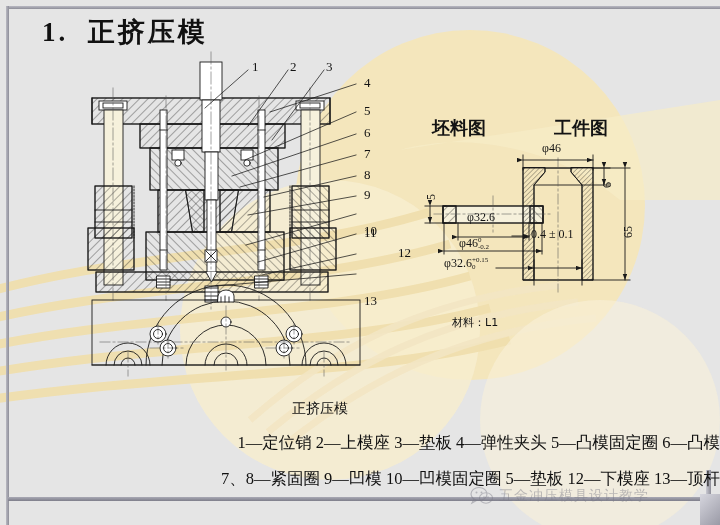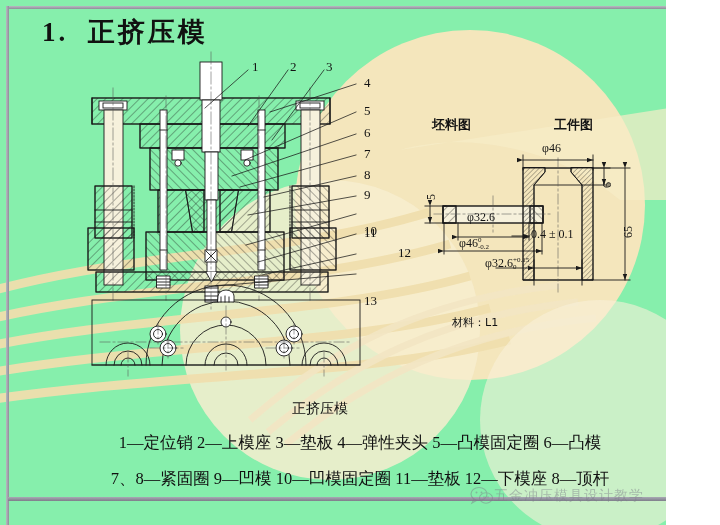--- a/index.html
+++ b/index.html
@@ -2,22 +2,22 @@
 <html><head>
 <meta charset="utf-8">
 <style>
   html,body{margin:0;padding:0;}
   body{
     width:720px;height:525px;overflow:hidden;
     background:#ffffff;
     font-family:"Liberation Serif","DejaVu Serif",serif;
   }
   #slide{
-    position:relative;width:666px;height:525px;
-    background:#86efac;overflow:hidden;
+    position:relative;width:720px;height:525px;
+    background:#e5e5e5;overflow:hidden;
   }
   
   .frame-top{position:absolute;left:8px;top:6px;width:712px;height:3px;
     background:linear-gradient(180deg,#b9b9c2,#8e8e99);}
   .frame-left{position:absolute;left:6px;top:6px;width:3px;height:519px;
     background:linear-gradient(90deg,#b9b9c2,#8e8e99);}
   .frame-bottom{position:absolute;left:8px;top:497px;width:712px;height:4px;
     background:linear-gradient(180deg,#a9a9b4,#7e7e8a);}
   .frame-right{position:absolute;left:706px;top:470px;width:5px;height:55px;
     background:linear-gradient(90deg,#c9c9d2,#8e8e99);}
@@ -32,38 +32,38 @@
     font-size:27px;font-weight:bold;color:#111;
     letter-spacing:3px;
     font-family:"Liberation Serif","DejaVu Serif",serif;
   }
   .title .num{font-family:"Liberation Serif",serif;}
   
   #drawing{position:absolute;left:0;top:0;width:720px;height:525px;}
   
   .lbl{position:absolute;color:#131313;white-space:nowrap;}
   .leadnum{font-size:13px;font-family:"Liberation Serif",serif;}
-  .sec-head{font-size:13px;font-weight:bold;
+  .sec-head{font-size:18px;font-weight:bold;
     font-family:Liberation Sans, sans-serif;}
   .dim{font-size:12px;font-family:"Liberation Serif",serif;}
   .dimstack{display:inline-block;font-size:7px;line-height:7px;
     vertical-align:middle;text-align:left;}
   .rot{transform:rotate(-90deg);transform-origin:left top;}
   .material{font-size:11px;font-family:"DejaVu Sans","Liberation Sans",sans-serif;}
   .figcap{position:absolute;left:0;top:400px;width:640px;text-align:center;
     font-size:14px;font-family:"DejaVu Sans","Liberation Sans",sans-serif;
     color:#111;}
-  .legend{position:absolute;left:0;width:720px;text-align:center;
+  .legend{position:absolute;left:0;width:720px;text-align:right;
     font-size:16.5px;color:#111;
     font-family:"Liberation Serif","DejaVu Serif",serif;}
   .legend.l1{top:432px;}
   .legend.l2{top:468px;}
   
   #wm{position:absolute;left:470px;top:486px;
-    display:flex;align-items:center;
+    display:flex;align-items:center;gap:5px;
     opacity:.45;pointer-events:none;}
   #wm .wmtxt{font-size:14px;color:#7a7a86;letter-spacing:1px;
     font-family:"DejaVu Sans","Liberation Sans",sans-serif;}
 </style>
 </head>
 <body>
 
 <div id="slide">
 
   <svg id="swirl" viewBox="0 0 720 525" preserveAspectRatio="none">
@@ -346,30 +346,30 @@
   <div class="lbl dim rot" style="left:424px;top:200px;">5</div>
   <div class="lbl dim" style="left:467px;top:210px;">φ32.6</div>
   <div class="lbl dim" style="left:459px;top:236px;">
     <span>φ46</span><span class="dimstack"><span>0</span><br><span>-0.2</span></span>
   </div>
 
   <div class="lbl dim" style="left:542px;top:141px;">φ46</div>
   <div class="lbl dim" style="left:531px;top:227px;">0.4 ± 0.1</div>
   <div class="lbl dim rot" style="left:600px;top:188px;">6</div>
   <div class="lbl dim rot" style="left:621px;top:238px;">65</div>
-  <div class="lbl dim" style="left:444px;top:256px;margin-left:41px;">
+  <div class="lbl dim" style="left:444px;top:256px;">
     <span>φ32.6</span><span class="dimstack"><span>+0.15</span><br><span>0</span></span>
   </div>
 
   <div class="lbl material" style="left:452px;top:315px;">材料：L1</div>
 
   <div class="figcap">正挤压模</div>
 
   <div class="legend l1">1—定位销 2—上模座 3—垫板 4—弹性夹头 5—凸模固定圈 6—凸模</div>
-  <div class="legend l2">7、8—紧固圈 9—凹模 10—凹模固定圈 11—垫板 12—下模座 8—顶杆</div>
+  <div class="legend l2">7、8—紧固圈 9—凹模 10—凹模固定圈 5—垫板 12—下模座 13—顶杆</div>
 
   <div id="wm">
     <svg width="24" height="20" viewBox="0 0 24 20">
       <ellipse cx="9" cy="8" rx="8" ry="6.5" fill="none" stroke="#7a7a86" stroke-width="1.2"></ellipse>
       <path d="M4,13 L2,17 L6.5,14.5" fill="none" stroke="#7a7a86" stroke-width="1.2"></path>
       <circle cx="6.5" cy="6.5" r="1" fill="#7a7a86"></circle>
       <circle cx="11.5" cy="6.5" r="1" fill="#7a7a86"></circle>
       <ellipse cx="16" cy="12" rx="6.5" ry="5.2" fill="none" stroke="#7a7a86" stroke-width="1.1"></ellipse>
       <circle cx="14" cy="11" r="0.8" fill="#7a7a86"></circle>
       <circle cx="18" cy="11" r="0.8" fill="#7a7a86"></circle>

